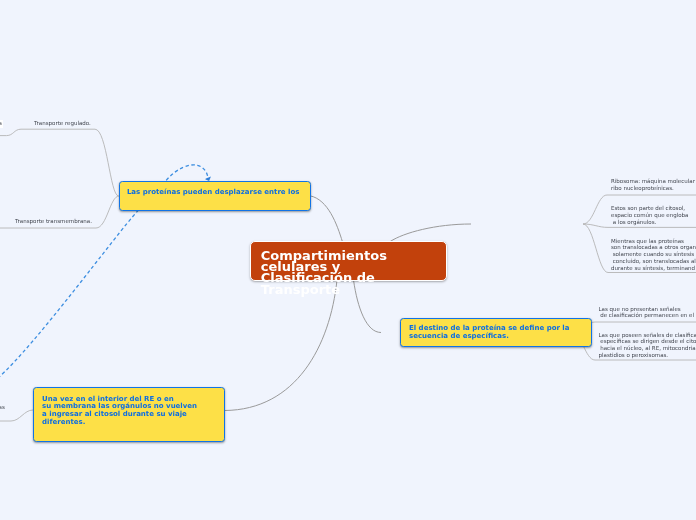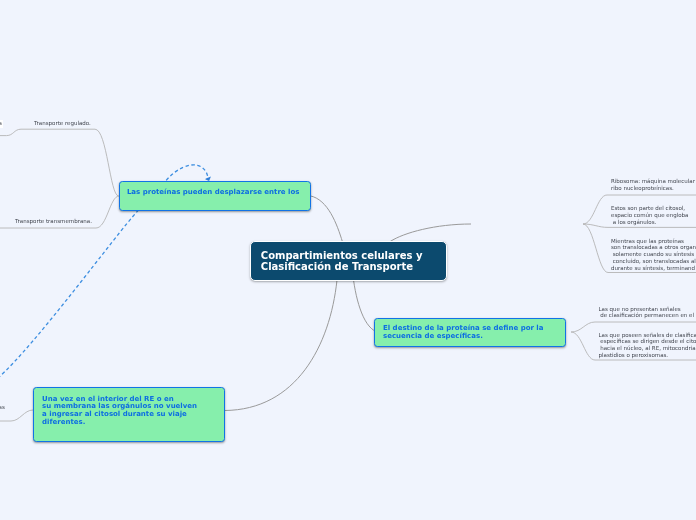--- a/index.html
+++ b/index.html
@@ -1,24 +1,24 @@
 <!DOCTYPE html>
 <html><head>
 <meta charset="utf-8">
 <style>
   html,body{margin:0;padding:0;}
   body{width:696px;height:520px;overflow:hidden;background:#f0f4fd;
        font-family:"DejaVu Sans",sans-serif;-webkit-font-smoothing:antialiased;}
   #canvas{position:relative;width:696px;height:520px;}
   svg.links{position:absolute;left:0;top:0;width:696px;height:520px;pointer-events:none;}
   .node{position:absolute;box-sizing:border-box;}
-  .central{background:#0c4a6e;border:1.5px solid #fff;border-radius:5px;color:#fff;font-weight:bold;
-           font-size:10px;line-height:11.2px;box-shadow:0 1px 2.2px rgba(0,0,0,.32);padding-left:44px;}
+  .central{background:#c2410c;border:1.5px solid #fff;border-radius:5px;color:#fff;font-weight:bold;
+           font-size:13px;line-height:11.2px;box-shadow:0 1px 2.2px rgba(0,0,0,.32);padding-left:44px;}
   .central .tx{position:absolute;left:10.3px;top:8.4px;}
-  .leaf{background:#86efac;border:1.5px solid #1173e6;border-radius:3.4px;
+  .leaf{background:#fde047;border:1.5px solid #1173e6;border-radius:3.4px;
         color:#0d6ee2;font-weight:bold;font-size:7px;line-height:8.2px;
         box-shadow:0 1px 2.2px rgba(0,0,0,.40);}
   .leaf .tx{position:absolute;}
   .plain{position:absolute;color:#41454e;font-size:5.5px;line-height:6.8px;white-space:pre;}
   .plain>div{line-height:6.8px;height:6.8px;}
 </style>
 </head>
 <body>
 
 <div id="canvas">
@@ -62,21 +62,21 @@
       </div>
   </div>
 
   <div class="node leaf" style="left:118.6px;top:180.6px;width:192.4px;height:30.4px;">
     <div class="tx" style="left:7.3px;top:6.3px;line-height:8.8px;">
         <div>Las proteínas pueden desplazarse entre los</div>
       </div>
   </div>
 
 
-  <div class="node leaf" style="left:374px;top:317.6px;width:192.4px;height:29.4px;">
+  <div class="node leaf" style="left:400px;top:317.6px;width:192.4px;height:29.4px;">
     <div class="tx" style="left:8px;top:5.5px;line-height:8.2px;">
         <div>El destino de la proteína se define por la</div>
         <div>secuencia de específicas.</div>
       </div>
   </div>
 
   <div class="node leaf" style="left:32.6px;top:386.6px;width:192.4px;height:55px;">
     <div class="tx" style="left:8.5px;top:8.2px;line-height:7.7px;">
         <div>Una vez en el interior del RE o en</div>
         <div>su membrana las orgánulos no vuelven</div>

